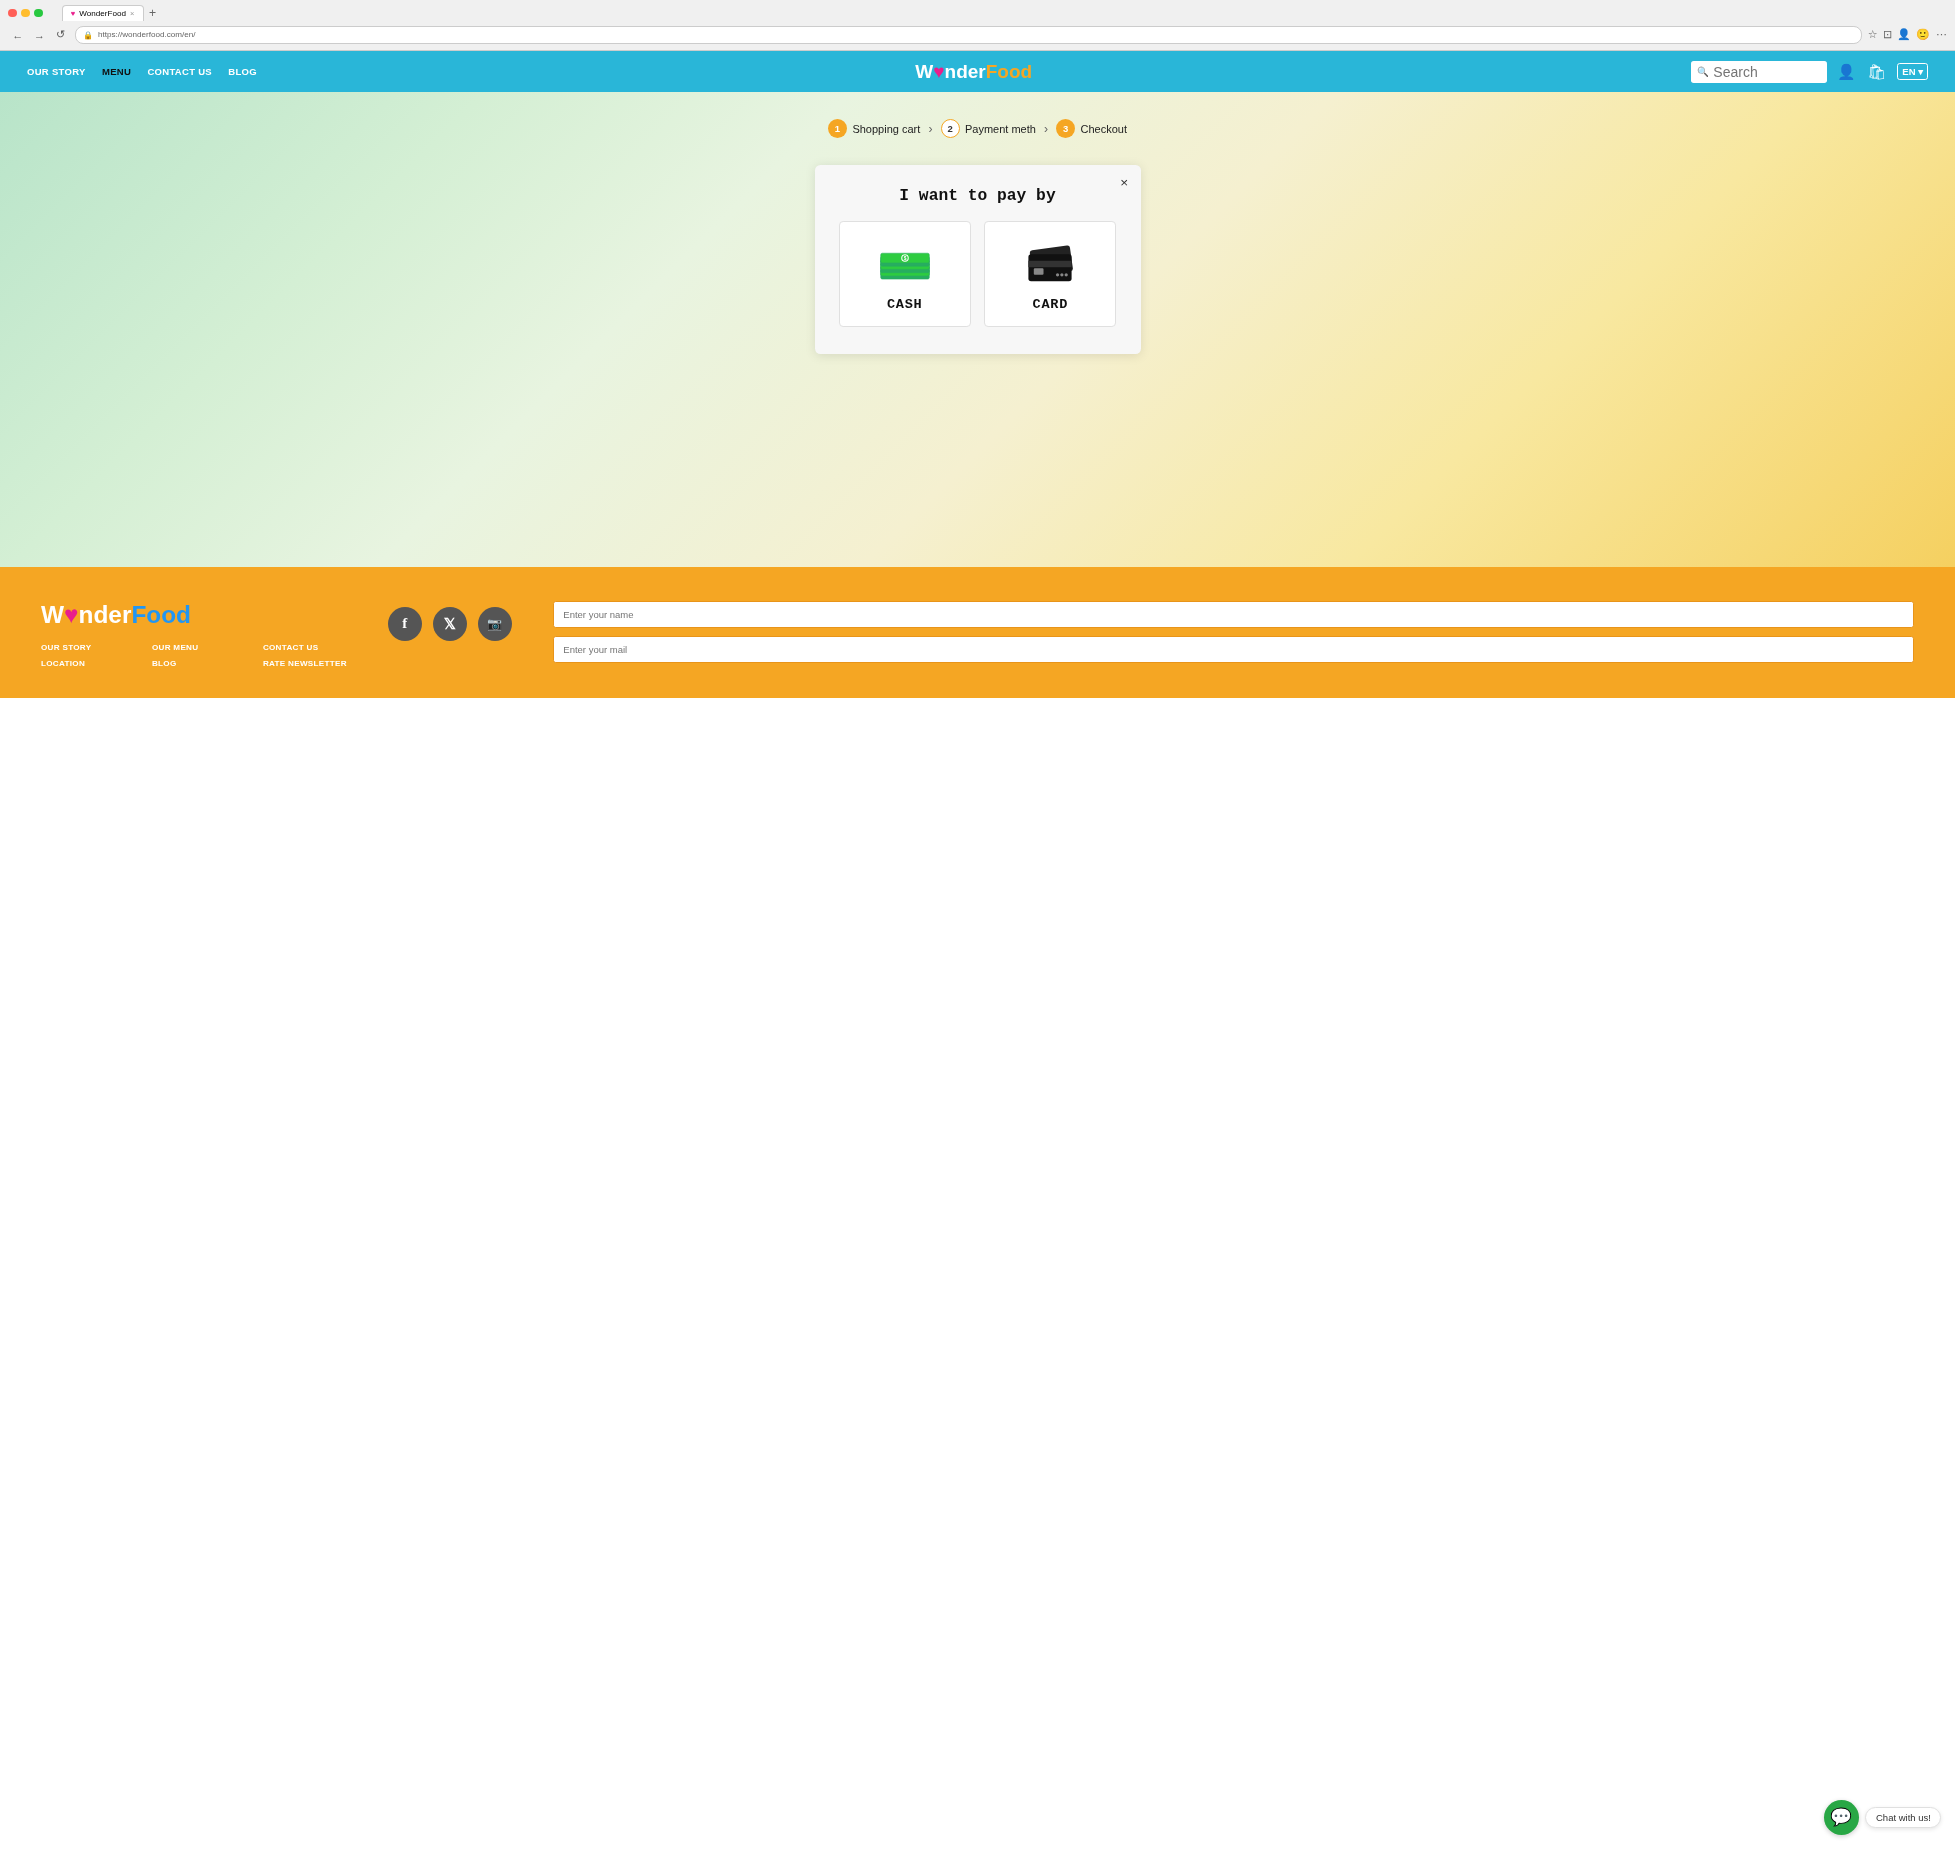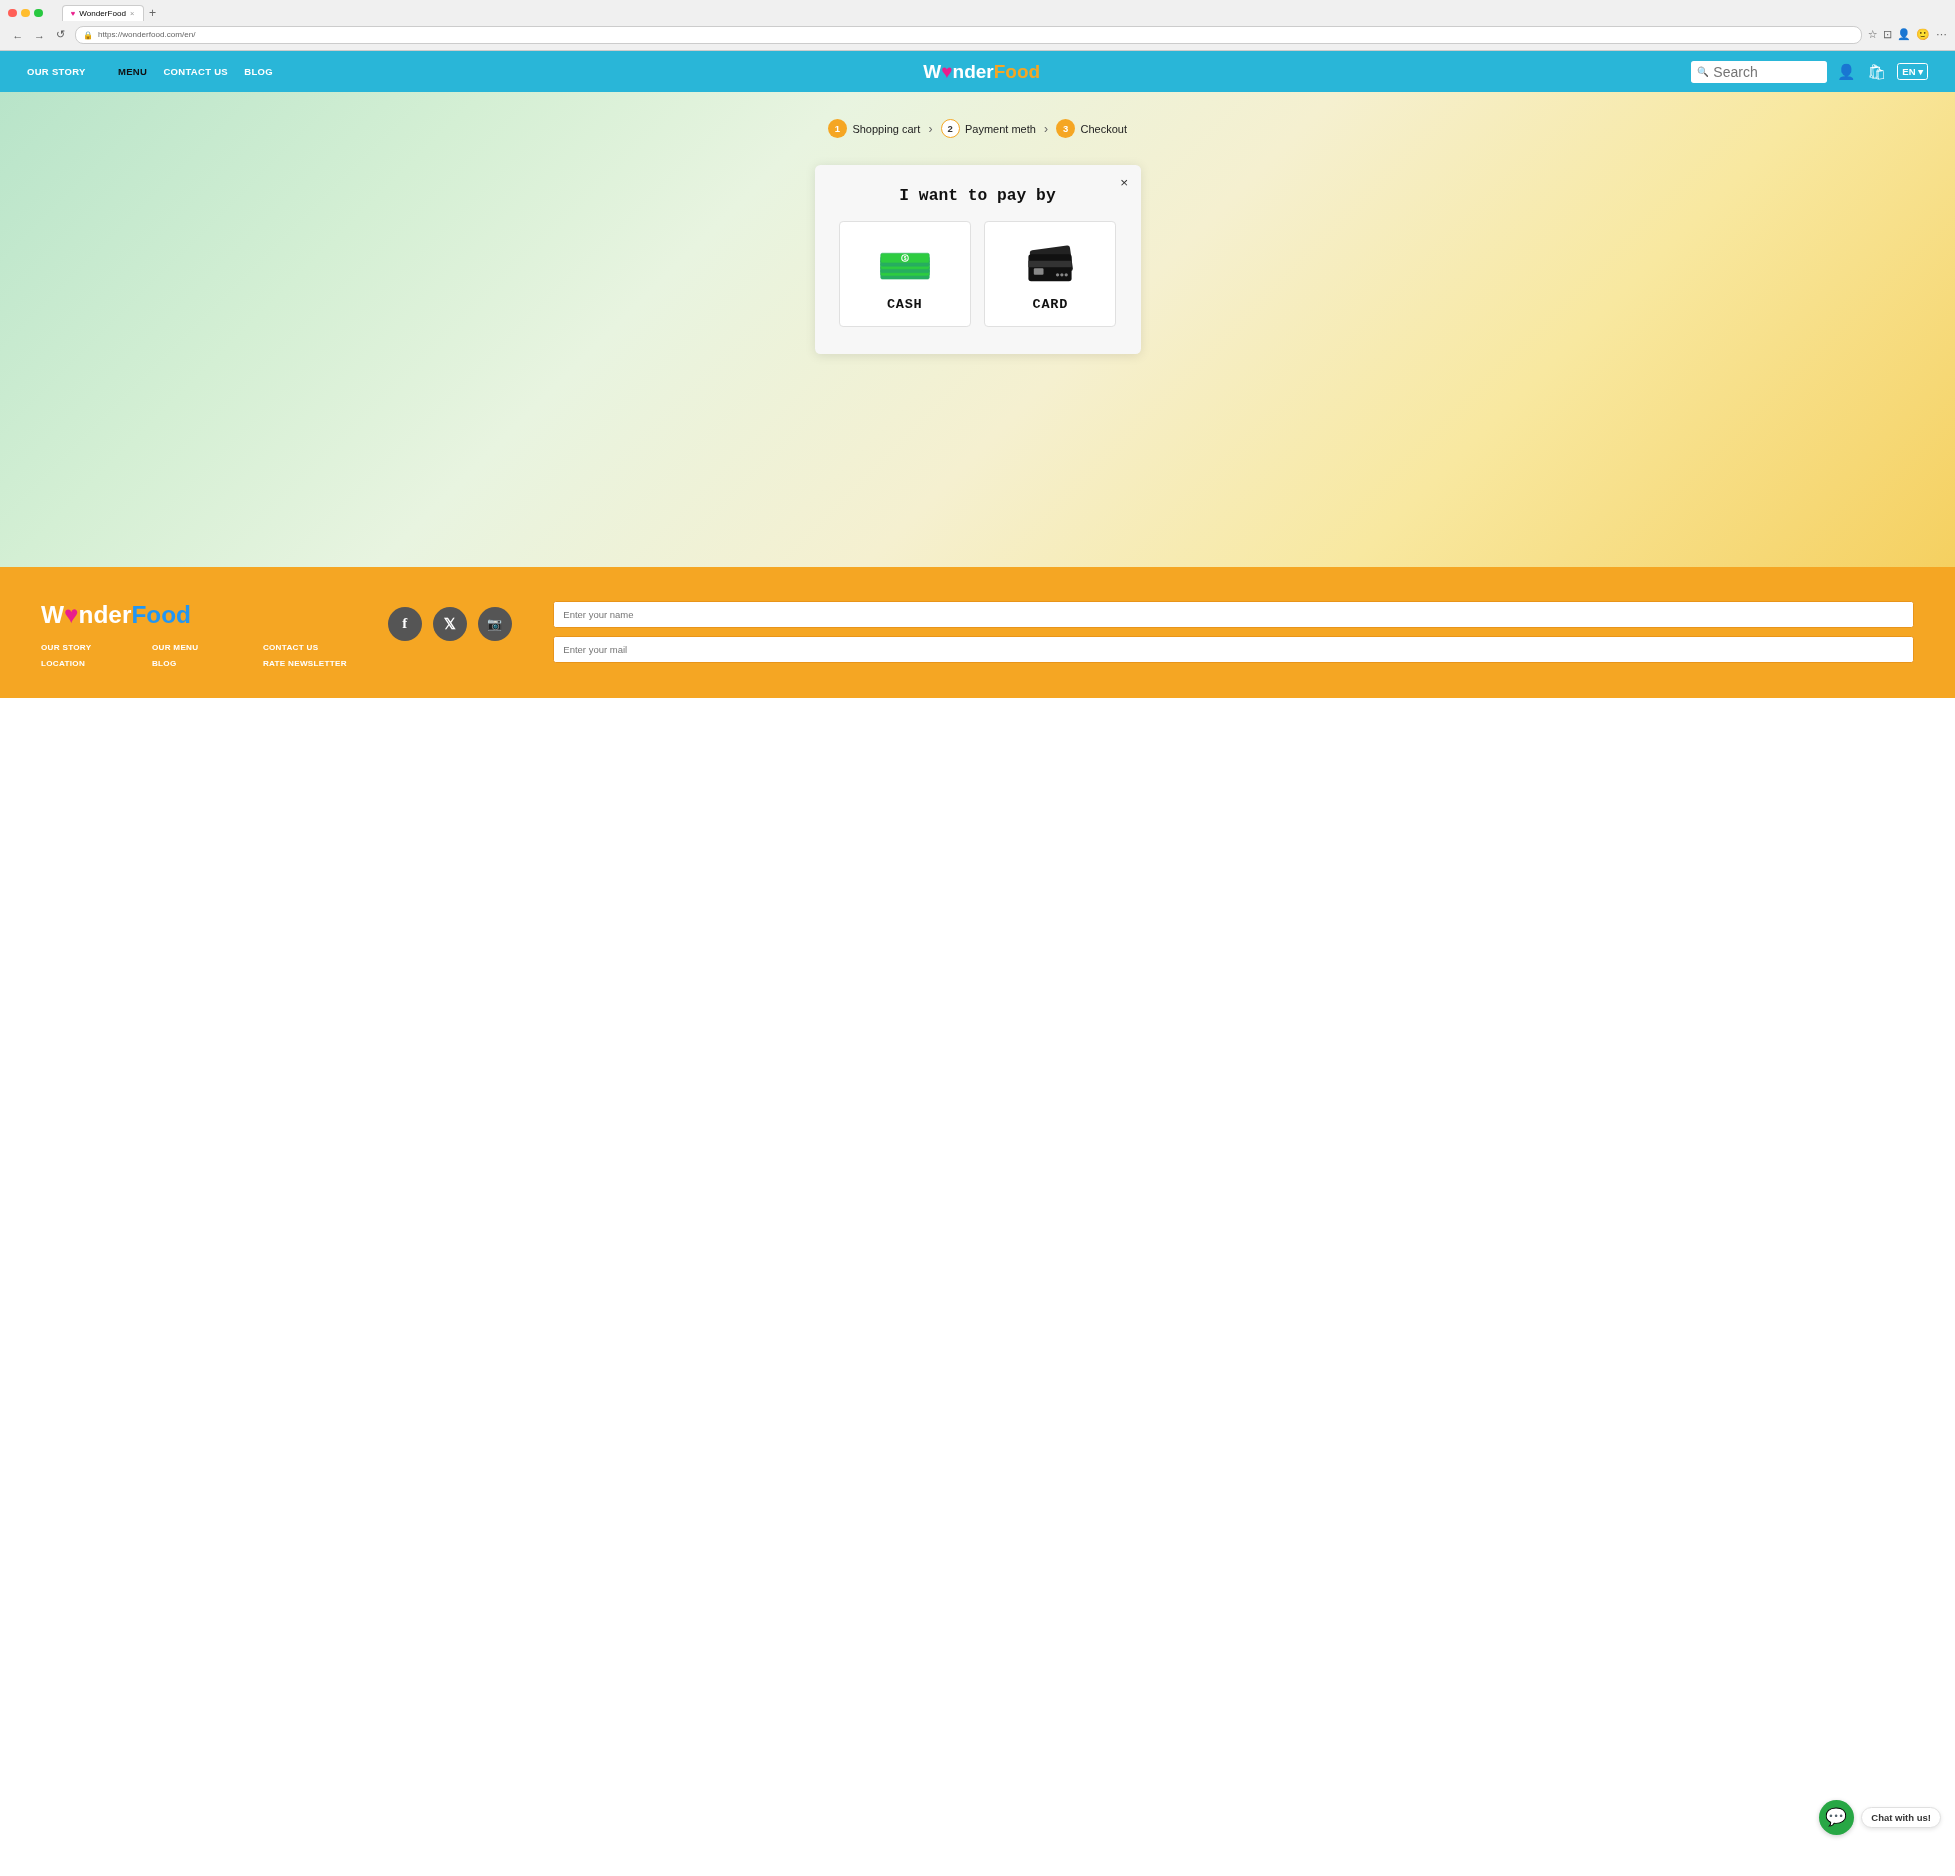--- a/index.html
+++ b/index.html
@@ -82,21 +82,21 @@
       align-items: center;
     }
     .nav-link {
       color: #fff;
       text-decoration: none;
       font-size: 9.5px;
       font-weight: 600;
       letter-spacing: 0.3px;
       cursor: pointer;
     }
-    .nav-link.active { font-weight: 900; color: #111; margin-left: 16px; }
+    .nav-link.active { font-weight: 900; color: #111; }
     .logo {
       font-size: 19px;
       font-weight: bold;
       font-family: 'Comic Sans MS', cursive, sans-serif;
     }
     .logo-wonder { color: #fff; }
     .logo-food { color: #f5a623; }
     .logo-heart { color: #e91e8c; }
     .header-right {
       display: flex;
@@ -336,21 +336,21 @@
       font-size: 17.7px;
       cursor: pointer;
       box-shadow: 0 1.4px 5.4px rgba(0,0,0,0.2);
     }
     .chat-label {
       background: #fff;
       border: 0.7px solid #e0e0e0;
       border-radius: 13.6px;
       padding: 4.1px 9.5px;
       font-size: 9.5px;
-      font-weight: bold;
+      font-weight: normal;
       color: #333;
       box-shadow: 0 1.4px 4.1px rgba(0,0,0,0.1);
     }
   </style>
 </head>
 <body>
 
 <div class="browser-chrome">
   <div class="browser-titlebar">
     <div class="traffic-lights">

